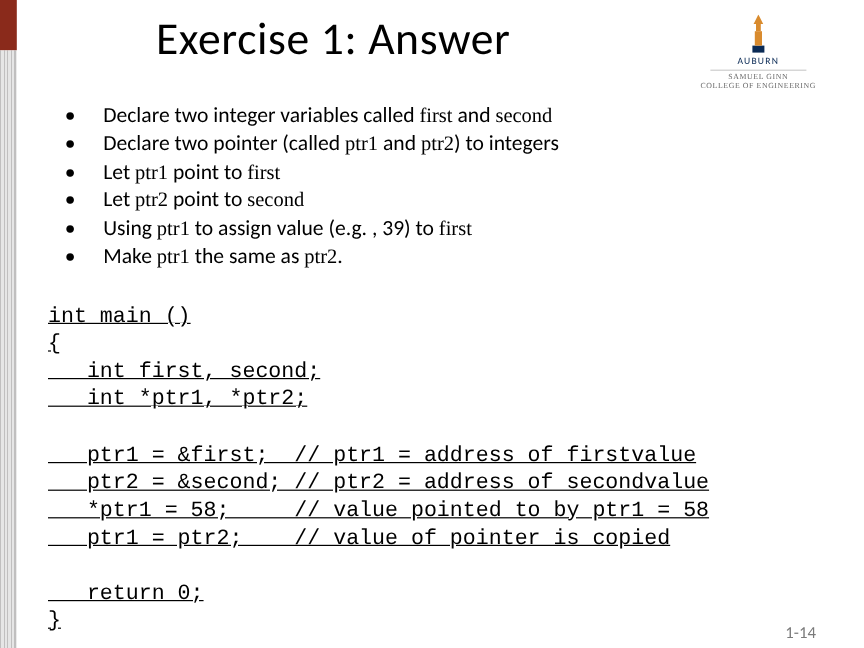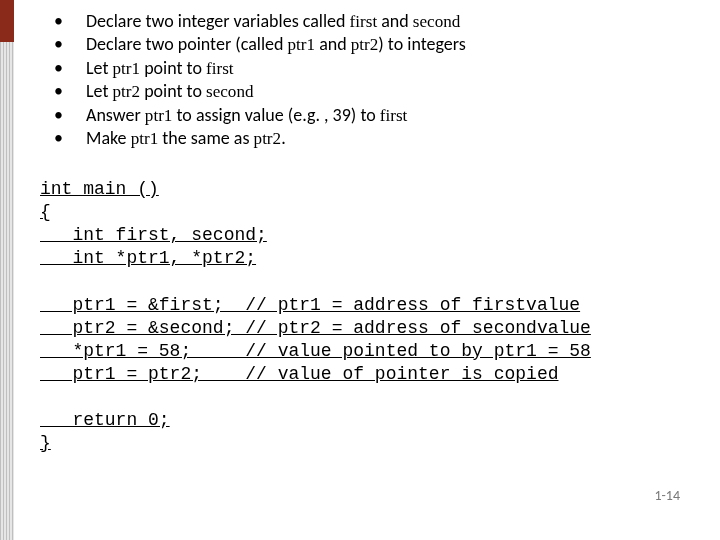--- a/index.html
+++ b/index.html
@@ -82,51 +82,66 @@
     margin-top: 28px;
     font-size: 18px;
     line-height: 1.28;
     white-space: pre;
     margin-left: 0;
     text-decoration: underline;
   }
   .slide-number {
     position: absolute;
     right: 40px;
-    bottom: 36px;
+    bottom: 4px;
     font-size: 14px;
     color: #7a7a7a;
     text-align: right;
   }
 </style>
 </head>
 <body>
 
 <div class="slide">
   <div class="left-accent">
     <div class="top-bar"></div>
     <div class="rest"></div>
   </div>
 
+  <div class="title-row">
+    <h1 class="title">Exercise 1: Answer</h1>
+    <div class="logo">
+      <svg width="36" height="32" viewBox="0 0 36 32">
+        <rect x="13" y="26" width="10" height="6" fill="#0a2a55"></rect>
+        <rect x="15" y="14" width="6" height="12" fill="#d98b2e"></rect>
+        <rect x="16" y="8" width="4" height="6" fill="#d98b2e"></rect>
+        <polygon points="18,0 14,8 22,8" fill="#d98b2e"></polygon>
+      </svg>
+      <div class="uni">AUBURN</div>
+      <div class="sep"></div>
+      <div class="college">SAMUEL GINN</div>
+      <div class="college">COLLEGE OF ENGINEERING</div>
+    </div>
+  </div>
 
   <ul class="bullets">
     <li>
       <span>Declare two integer variables called </span><span class="icode">first</span><span> and </span><span class="icode">second</span><span></span>
     </li>
     <li>
       <span>Declare two pointer (called </span><span class="icode">ptr1</span><span> and </span><span class="icode">ptr2</span><span>) to integers</span>
     </li>
     <li>
       <span>Let </span><span class="icode">ptr1</span><span> point to </span><span class="icode">first</span><span></span>
     </li>
     <li>
       <span>Let  </span><span class="icode">ptr2</span><span> point to </span><span class="icode">second</span><span></span>
     </li>
     <li>
-      <span>Answer </span><span class="icode">ptr1</span><span> to assign value (e.g. , 39) to </span><span class="icode">first</span><span></span>
+      <span>Using </span><span class="icode">ptr1</span><span> to assign value (e.g. , 39) to </span><span class="icode">first</span><span></span>
     </li>
     <li>
       <span>Make </span><span class="icode">ptr1</span><span> the same as </span><span class="icode">ptr2</span><span>.</span>
     </li>
   </ul>
 
   <div class="code code-block">int main ()
 {
    int first, second;
    int *ptr1, *ptr2;

